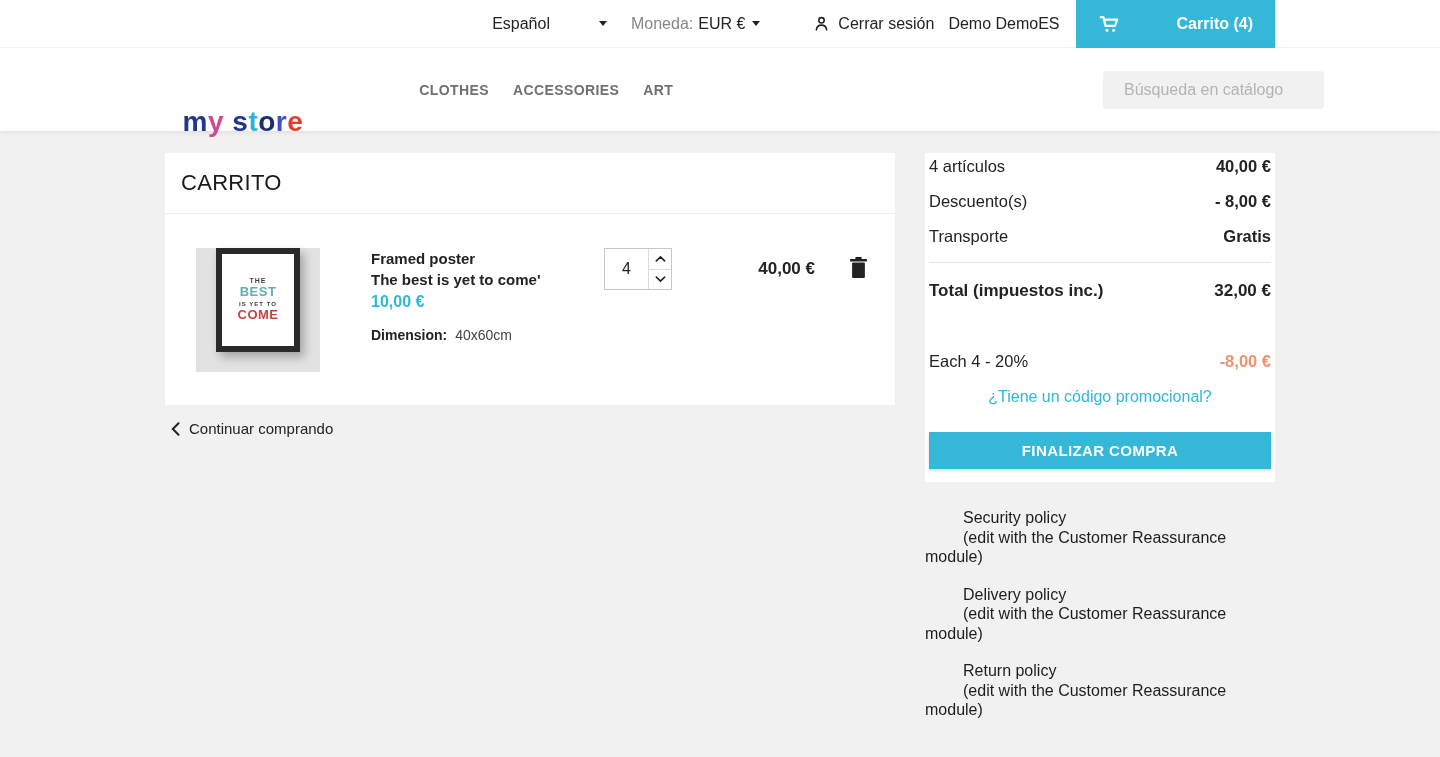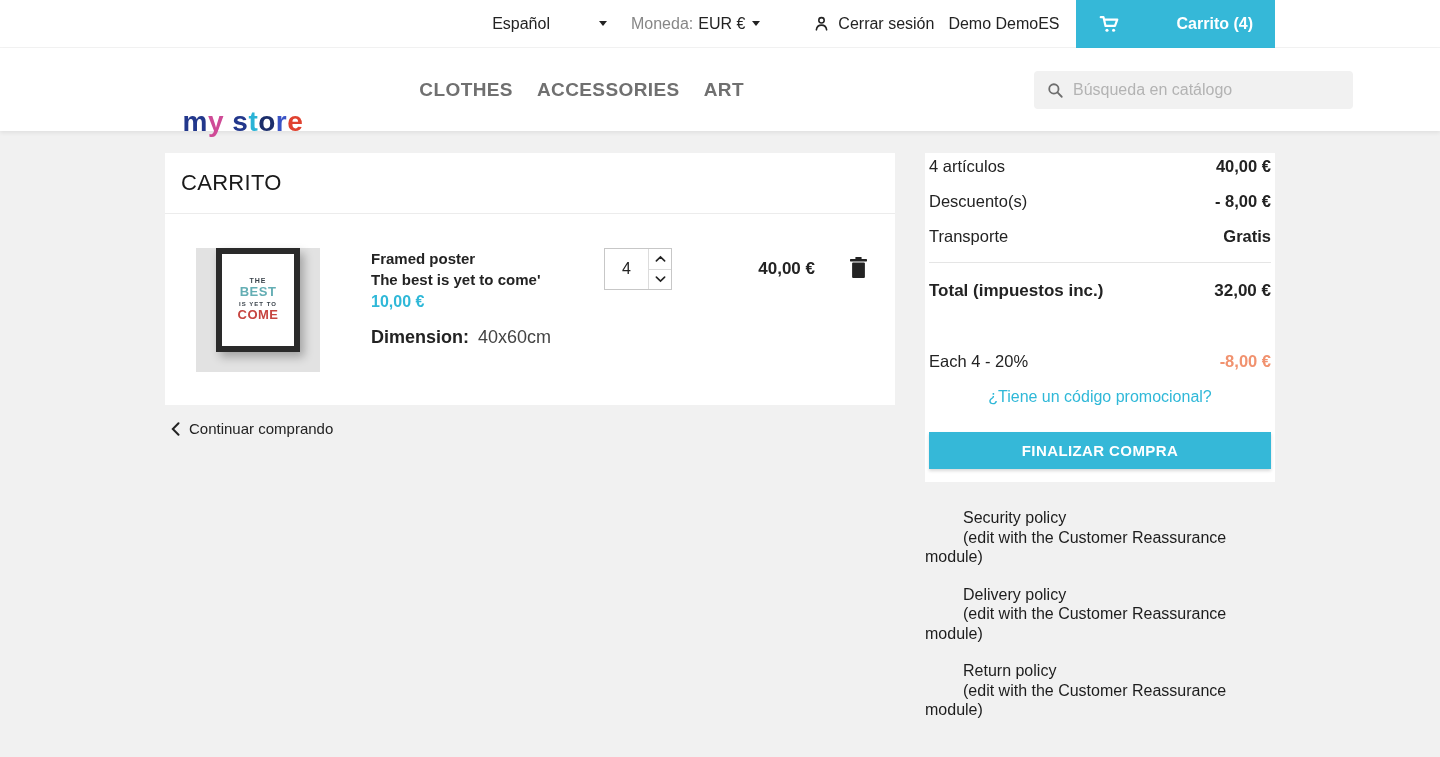--- a/index.html
+++ b/index.html
@@ -22,23 +22,23 @@
     border:none; color:#fff; font-size:16px; font-weight:600; cursor:pointer;
     font-family:inherit;gap:48px; }
   .cart-btn svg { margin-right:9px; }
 
   
   .header { background:#fff; height:83px; display:flex; align-items:center;
     box-shadow:0 2px 4px rgba(0,0,0,0.07); position:relative; z-index:2; }
   .logo { margin-left:166px; font-size:28px; font-weight:700; letter-spacing:0.5px;
     white-space:pre; cursor:pointer; }
   .nav { display:flex; margin-left:116px; }
-  .nav-item { font-size:19px; font-weight:600; color:#707070; letter-spacing:0.4px;
+  .nav-item { font-size:14px; font-weight:600; color:#707070; letter-spacing:0.4px;
     margin-right:24px; cursor:pointer; }
-  .search { margin-left:auto; margin-right:87px; width:319px; height:38px;
+  .search { margin-left:auto; margin-right:116px; width:221px; height:38px;
     background:#f1f1f1; border-radius:4px; display:flex; align-items:center; padding:0 12px; }
   .search input { border:none; background:transparent; outline:none; font-size:16px;
     margin-left:9px; width:210px; color:#414141; font-family:inherit; }
   .search input::placeholder { color:#b3b3b3; }
 
   
   .main { display:flex; margin:22px 165px 0; gap:30px; }
   .col-left { width:730px; }
   .col-right { width:350px; }
 
@@ -53,21 +53,21 @@
     box-shadow:4px 5px 9px rgba(0,0,0,0.28); display:flex; align-items:center; justify-content:center; }
   .poster { text-align:center; line-height:1.15; }
   .poster .p1 { font-size:7px; font-weight:700; color:#39424a; letter-spacing:1px; }
   .poster .p2 { font-size:13px; font-weight:800; color:#64aeb4; letter-spacing:0.5px; }
   .poster .p3 { font-size:6px; font-weight:700; color:#39424a; letter-spacing:1px; margin:1px 0; }
   .poster .p4 { font-size:13px; font-weight:800; color:#c64540; letter-spacing:0.5px; }
 
   .prod-info { margin-left:51px; width:233px; }
   .prod-name { font-size:15px; font-weight:700; color:#232323; line-height:21px; cursor:pointer; }
   .prod-price { font-size:16px; font-weight:700; margin-top:3px; }
-  .prod-dim { margin-top:16px; font-size:18px; }
+  .prod-dim { margin-top:16px; font-size:14px; }
   .prod-dim .dim-lbl { font-weight:700; color:#232323; }
   .prod-dim .dim-val { color:#444; margin-left:4px; }
 
   .qty { display:flex; border:1px solid #c7c7c7; width:68px; height:42px; background:#fff; }
   .qty input { width:43px; border:none; outline:none; text-align:center; font-size:16px;
     color:#232323; font-family:inherit; }
   .qty .btns { display:flex; flex-direction:column; width:23px; border-left:1px solid #dcdcdc; }
   .qty .btns .b { flex:1; display:flex; align-items:center; justify-content:center; cursor:pointer; }
   .qty .btns .b.up { border-bottom:1px solid #dcdcdc; }
 

